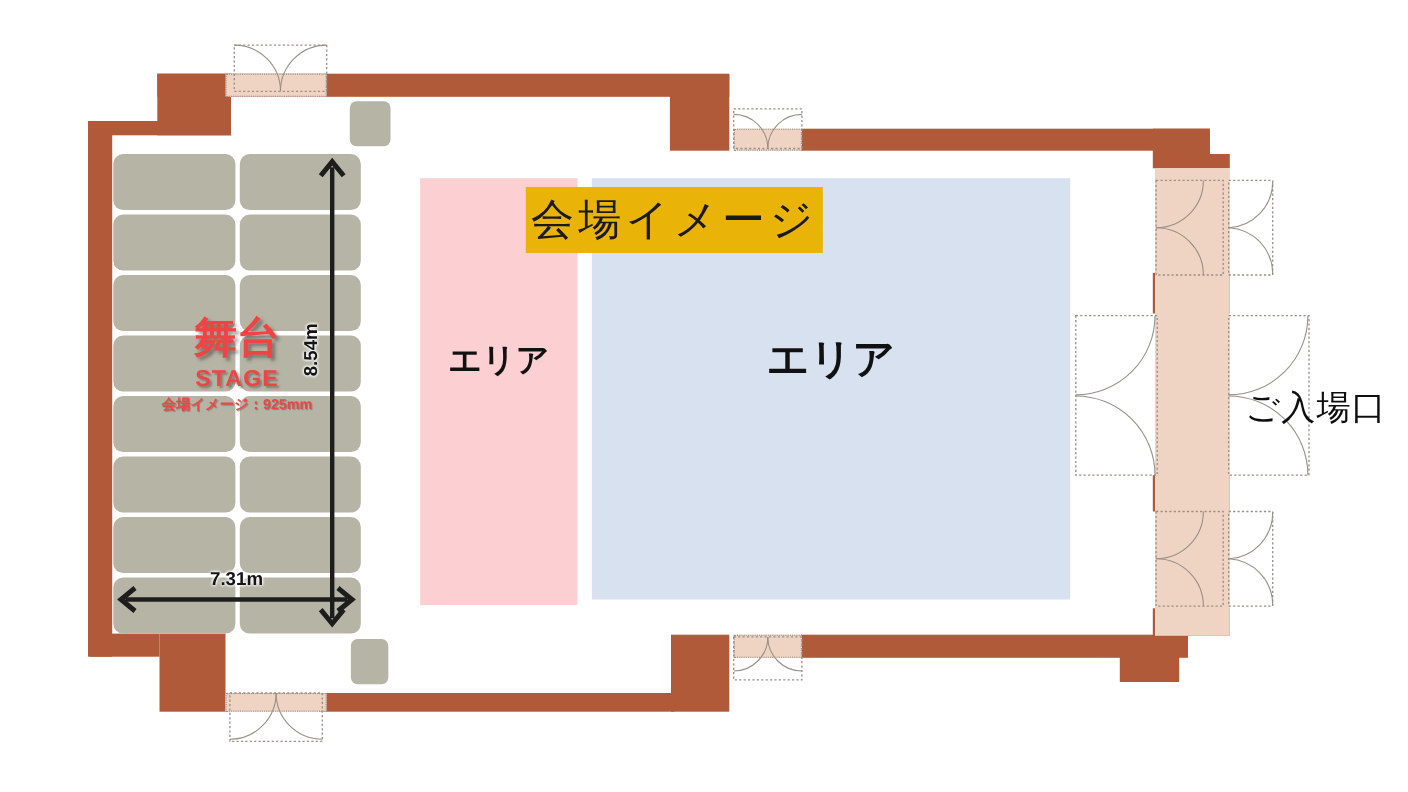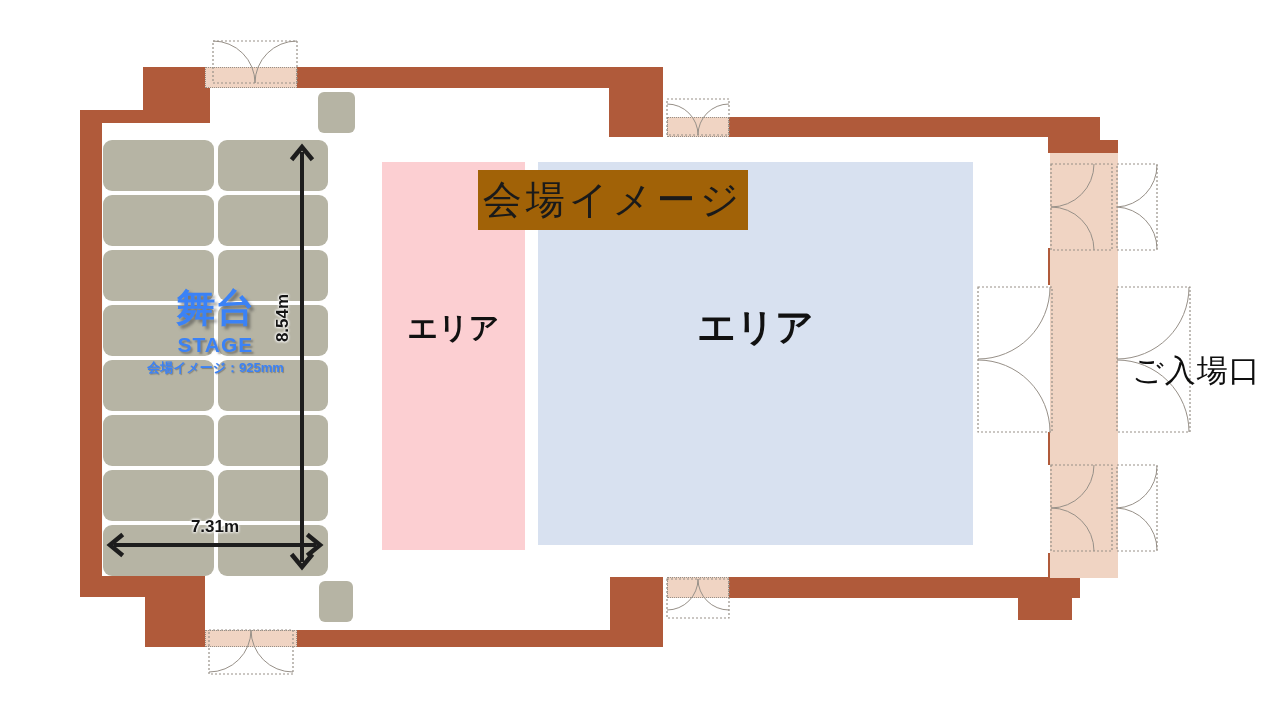--- a/index.html
+++ b/index.html
@@ -27,26 +27,26 @@
   .stage-grid>div{background:var(--khaki);border-radius:9px;}
   .area{position:absolute;}
   .s-area{left:382px;top:162px;width:143px;height:388px;background:var(--pink);}
   .a-area{left:538px;top:162px;width:435px;height:383px;background:var(--blue);}
   .area-label{
     position:absolute;text-align:center;font-weight:bold;color:#111;line-height:1.32;
   }
   .s-label{left:382px;top:308px;width:143px;font-size:30px;}
   .a-label{left:538px;top:302px;width:435px;font-size:38px;}
   .title-box{
-    position:absolute;left:478px;top:170px;width:270px;height:60px;background:#a16207;
+    position:absolute;left:478px;top:170px;width:270px;height:60px;background:#eab308;
     display:flex;align-items:center;justify-content:center;
     font-family:"Liberation Serif",serif;font-size:39px;letter-spacing:4px;color:#1a1a1a;
   }
   .stage-text{
-    position:absolute;left:103px;top:287px;width:225px;text-align:center;color:#3b82f6;
+    position:absolute;left:103px;top:287px;width:225px;text-align:center;color:#ef4444;
   }
   .stage-ja{font-size:39px;font-weight:bold;line-height:1.1;text-shadow:3px 3px 3px rgba(70,70,70,.55);}
   .stage-en{font-size:21px;font-weight:bold;letter-spacing:1px;margin-top:3px;text-shadow:2px 2px 2px rgba(70,70,70,.5);}
   .stage-note{font-size:13px;font-weight:bold;margin-top:2px;text-shadow:1px 1px 1px rgba(70,70,70,.45);}
   .dim-label{
     position:absolute;font-size:17px;font-weight:bold;color:#141414;text-align:center;
     text-shadow:0 0 3px #fff,0 0 3px #fff,0 0 3px #fff;
   }
   .dim-w{left:160px;top:517px;width:110px;}
   .dim-d{left:250px;top:308px;width:66px;transform:rotate(-90deg);}

